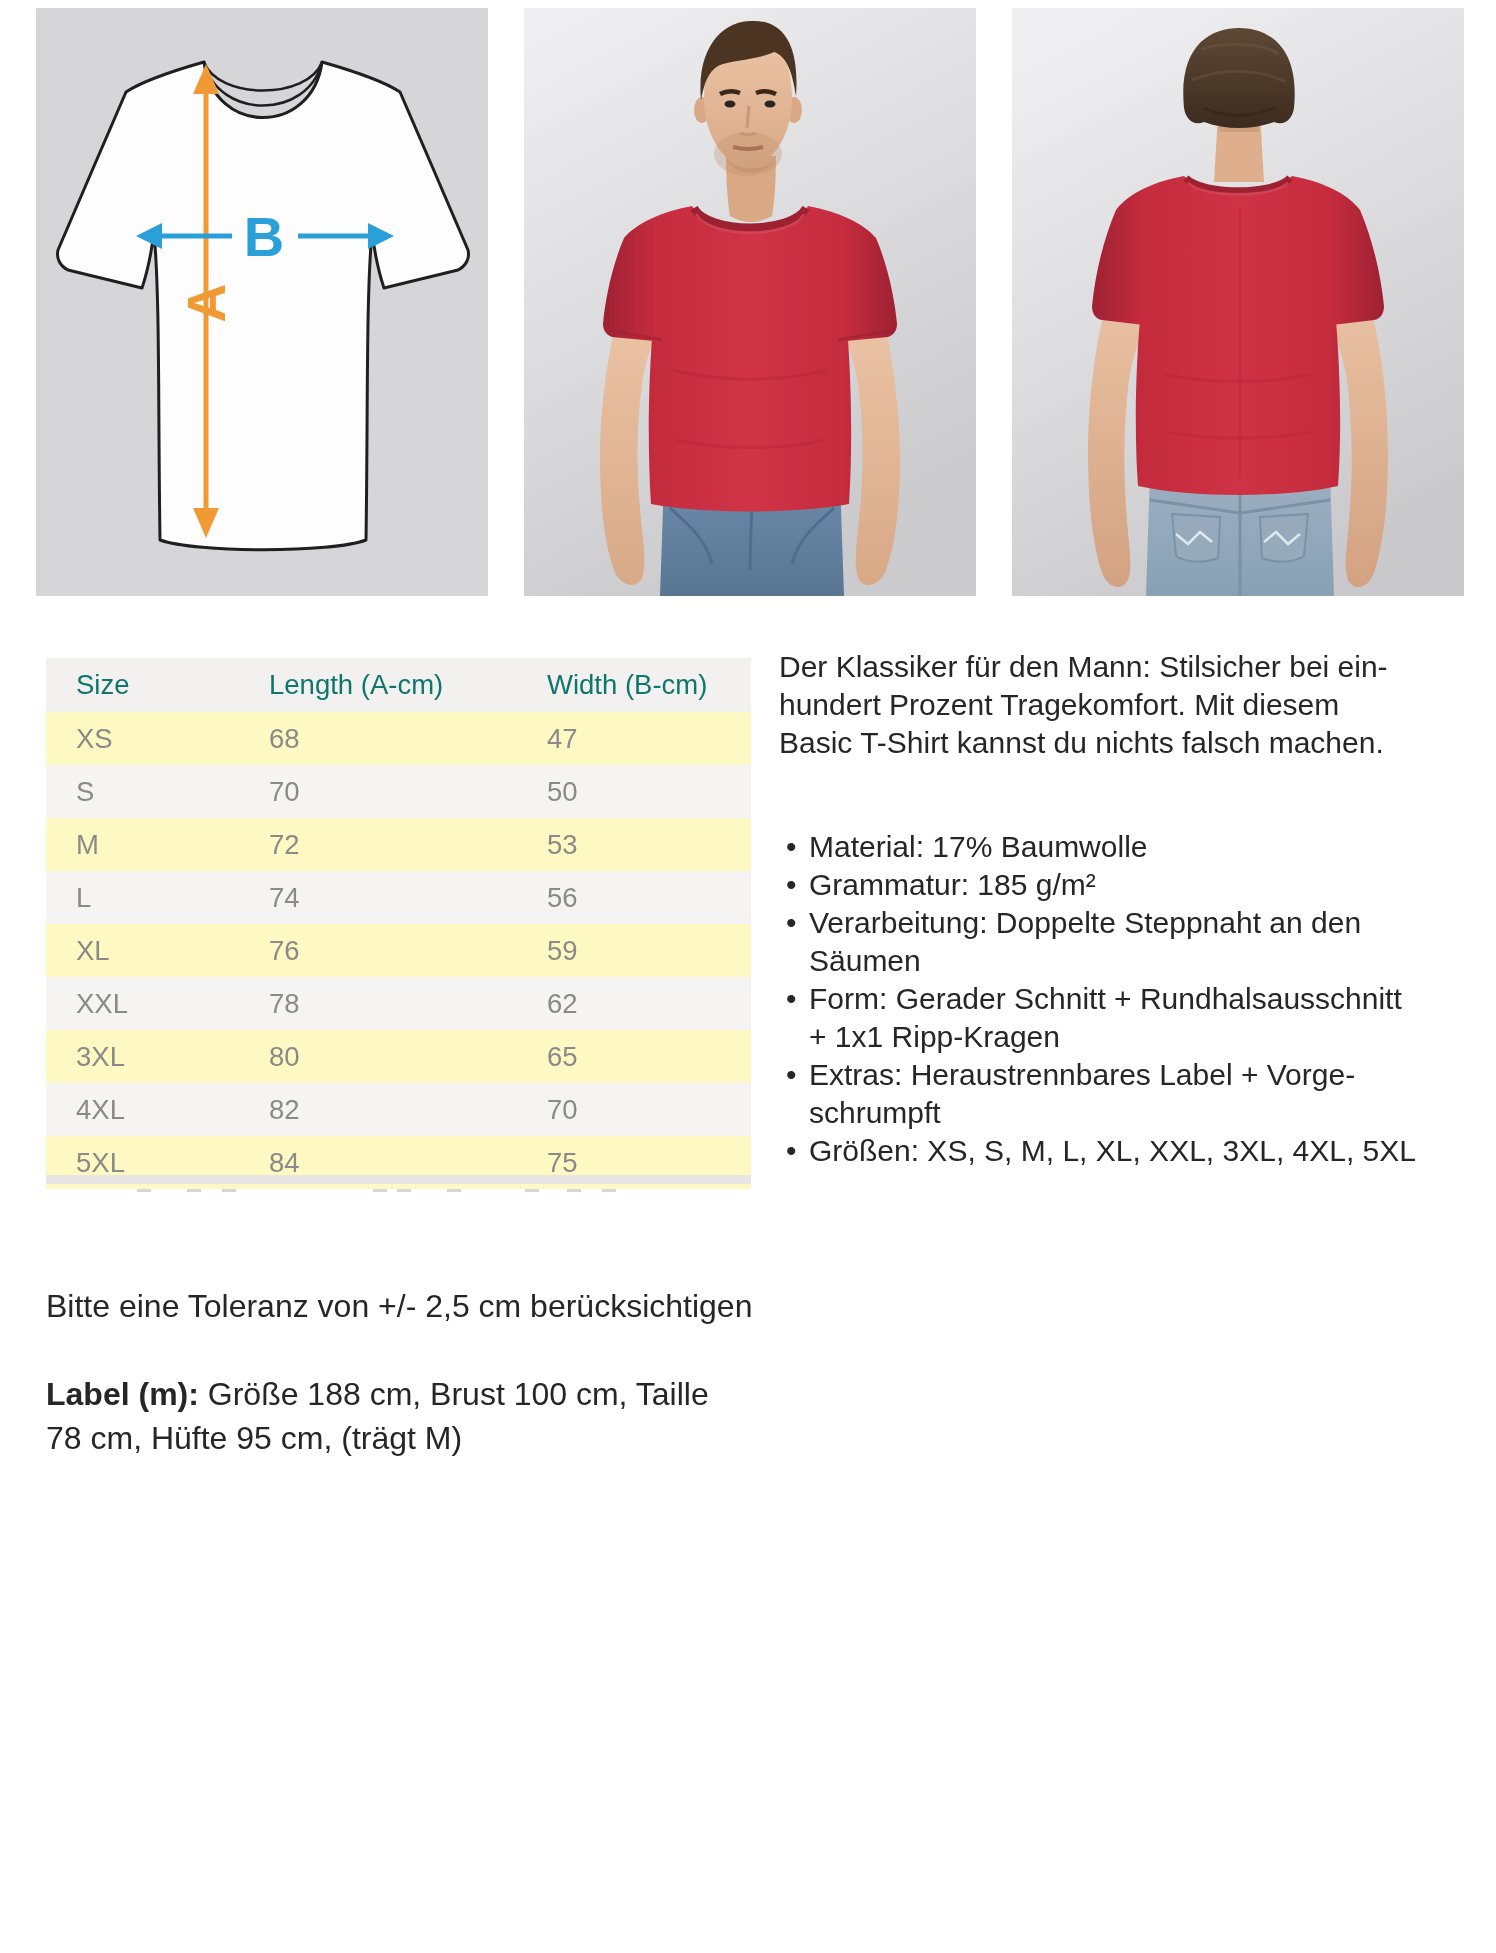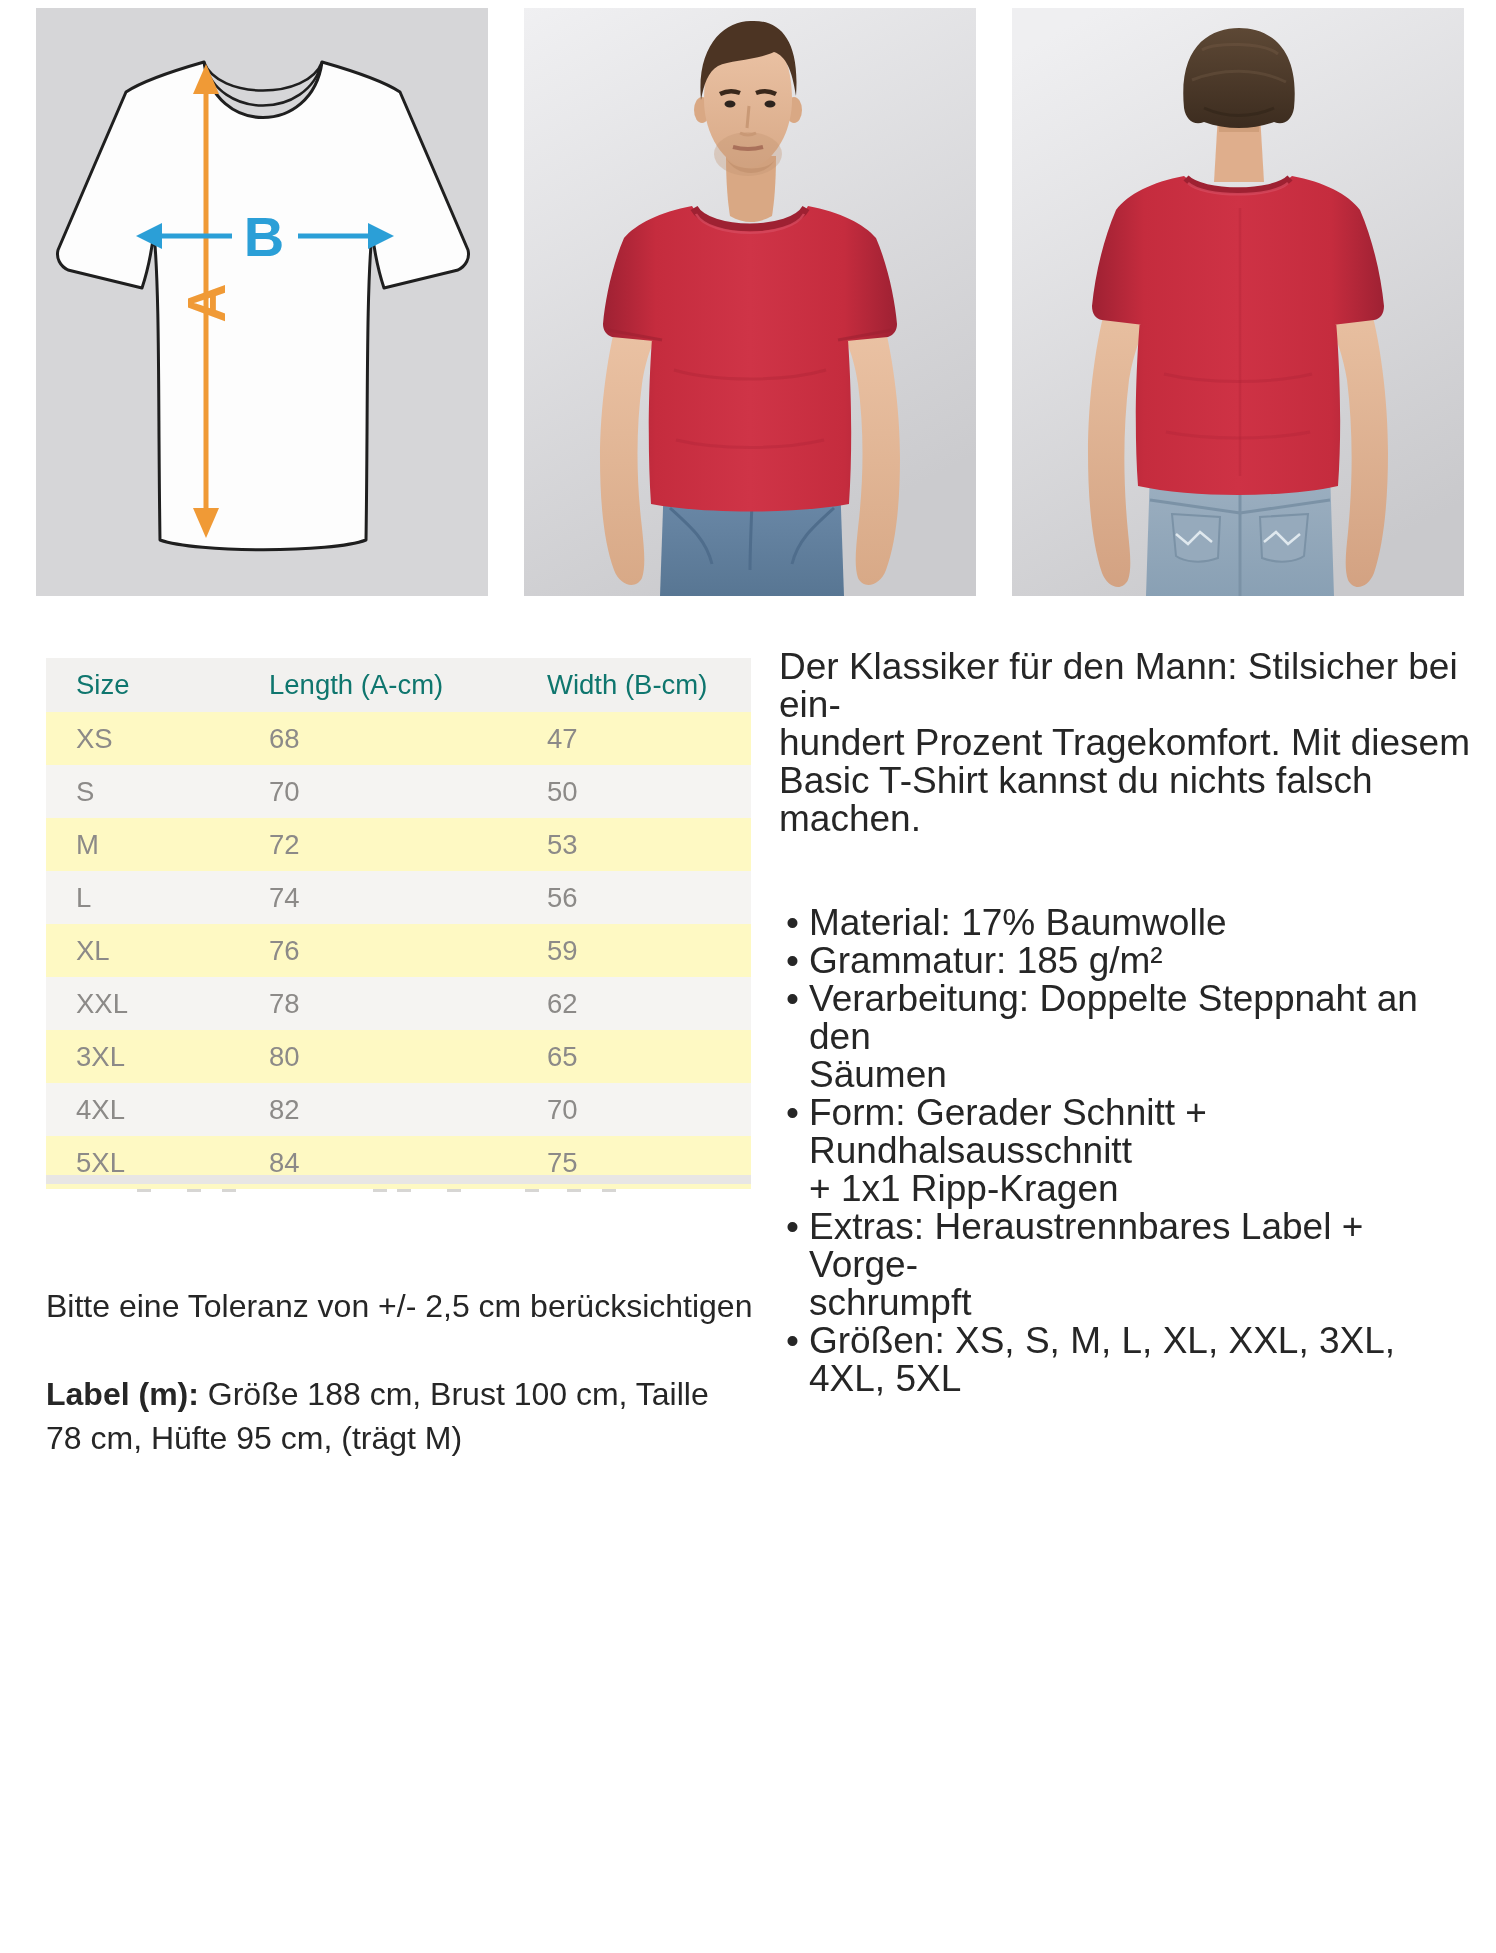--- a/index.html
+++ b/index.html
@@ -14,21 +14,21 @@
   table.size-table th{height:52px;background:#f2f1ef;color:#0f766e;font-weight:400;text-align:left;}
   table.size-table td{height:51px;color:#8c8a88;}
   table.size-table th:first-child,table.size-table td:first-child{padding-left:30px;}
   table.size-table tr.dark td{background:#fef9c3;}
   table.size-table tr.light td{background:#f5f4f2;}
 
   .cutoff-strip{position:absolute;left:46px;top:1175px;width:705px;height:9px;background:#e8e6e4;}
   .remnants{position:absolute;left:0;top:0;}
   .remnants i{position:absolute;top:1189px;width:14px;height:3px;background:#c6c4c2;opacity:.7;}
 
-  .description{position:absolute;left:779px;top:648px;width:700px;color:#262626;font-size:37px;line-height:38px;}
+  .description{position:absolute;left:779px;top:648px;width:700px;color:#262626;font-size:30px;line-height:38px;}
   .intro{white-space:pre-line;}
   ul.bullets{list-style:none;margin:66px 0 0 0;padding:0;}
   ul.bullets li{display:flex;}
   .dot{width:30px;padding-left:7px;box-sizing:border-box;}
   .btext{white-space:pre-line;flex:1;}
 
   .notes{position:absolute;left:46px;top:1240px;width:720px;color:#262626;font-size:32px;line-height:44px;white-space:pre-line;}
   .notes b{font-weight:700;}
 </style>
 </head>

